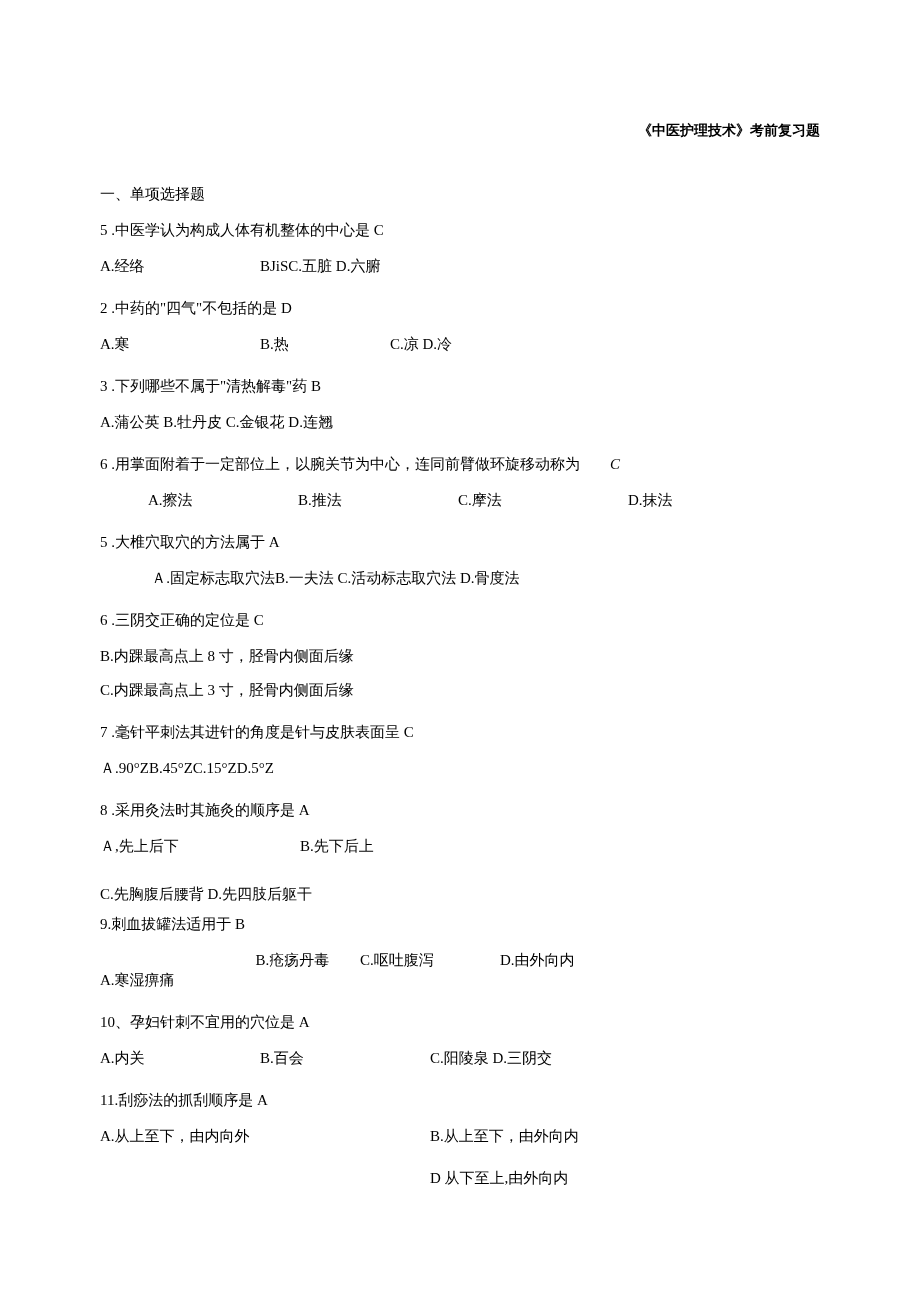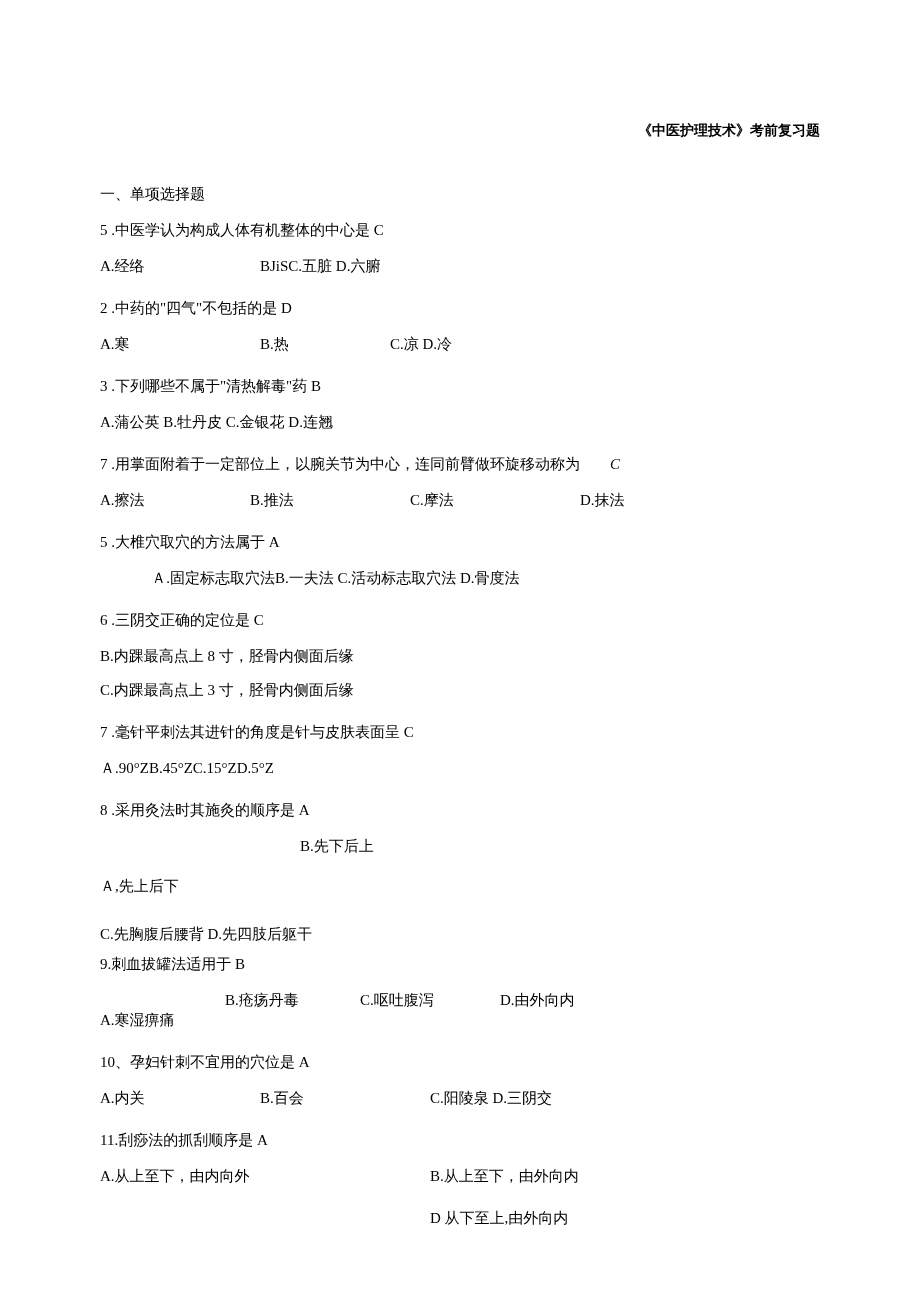--- a/index.html
+++ b/index.html
@@ -68,25 +68,25 @@
 <div class="opts-inline block">
   <span class="opt-a">A.寒</span>
   <span style="width:130px;">B.热</span>
   <span>C.凉 D.冷</span>
 </div>
 
 <div class="q-line">3 .下列哪些不属于"清热解毒"药 B</div>
 <div class="block">A.蒲公英 B.牡丹皮 C.金银花 D.连翘</div>
 
 <div class="q-line flex-row">
-  <span>7 .用掌面附着于一定部位上，以腕关节为中心，连同前臂做环旋移动称为</span>
+  <span>6 .用掌面附着于一定部位上，以腕关节为中心，连同前臂做环旋移动称为</span>
   <span class="answer-tag">C</span>
 </div>
 <div class="opts-inline block">
-  <span style="width:150px;">A.擦法</span>
+  <span style="width:150px;margin-left:48px;">A.擦法</span>
   <span style="width:160px;">B.推法</span>
   <span style="width:170px;">C.摩法</span>
   <span>D.抹法</span>
 </div>
 
 <div class="q-line" style="font-style:italic;"><span style="font-style:normal;">5 .大椎穴取穴的方法属于 A</span></div>
 <div class="opts-inline block">
   <span style="width:175px;text-align:right;">Ａ.固定标志取穴法</span>
   <span>B.一夫法 C.活动标志取穴法 D.骨度法</span>
 </div>
@@ -95,29 +95,29 @@
 <div class="opts-stacked block">
   <div class="opt">B.内踝最高点上 8 寸，胫骨内侧面后缘</div>
   <div class="opt">C.内踝最高点上 3 寸，胫骨内侧面后缘</div>
 </div>
 
 <div class="q-line">7 .毫针平刺法其进针的角度是针与皮肤表面呈 C</div>
 <div class="block">Ａ.90°ZB.45°ZC.15°ZD.5°Z</div>
 
 <div class="q-line">8 .采用灸法时其施灸的顺序是 A</div>
 <div class="opts-inline">
-  <span style="width:200px;margin-top:40px;">Ａ,先上后下</span>
+  <span style="width:200px;">Ａ,先上后下</span>
   <span>B.先下后上</span>
 </div>
 <div style="margin-top:24px;">C.先胸腹后腰背 D.先四肢后躯干</div>
 
 <div class="q-line extra-gap">9.刺血拔罐法适用于 B</div>
 <div class="opts-inline block">
   <span style="width:125px;margin-top:20px;">A.寒湿痹痛</span>
-  <span style="width:135px;">B.疮疡丹毒</span>
+  <span style="width:135px;text-align:center;">B.疮疡丹毒</span>
   <span style="width:140px;">C.呕吐腹泻</span>
   <span>D.由外向内</span>
 </div>
 
 <div class="q-line"><span>10、孕妇针刺不宜用的穴位是 A</span></div>
 <div class="opts-inline block">
   <span style="width:160px;">A.内关</span>
   <span style="width:170px;">B.百会</span>
   <span>C.阳陵泉 D.三阴交</span>
 </div>

